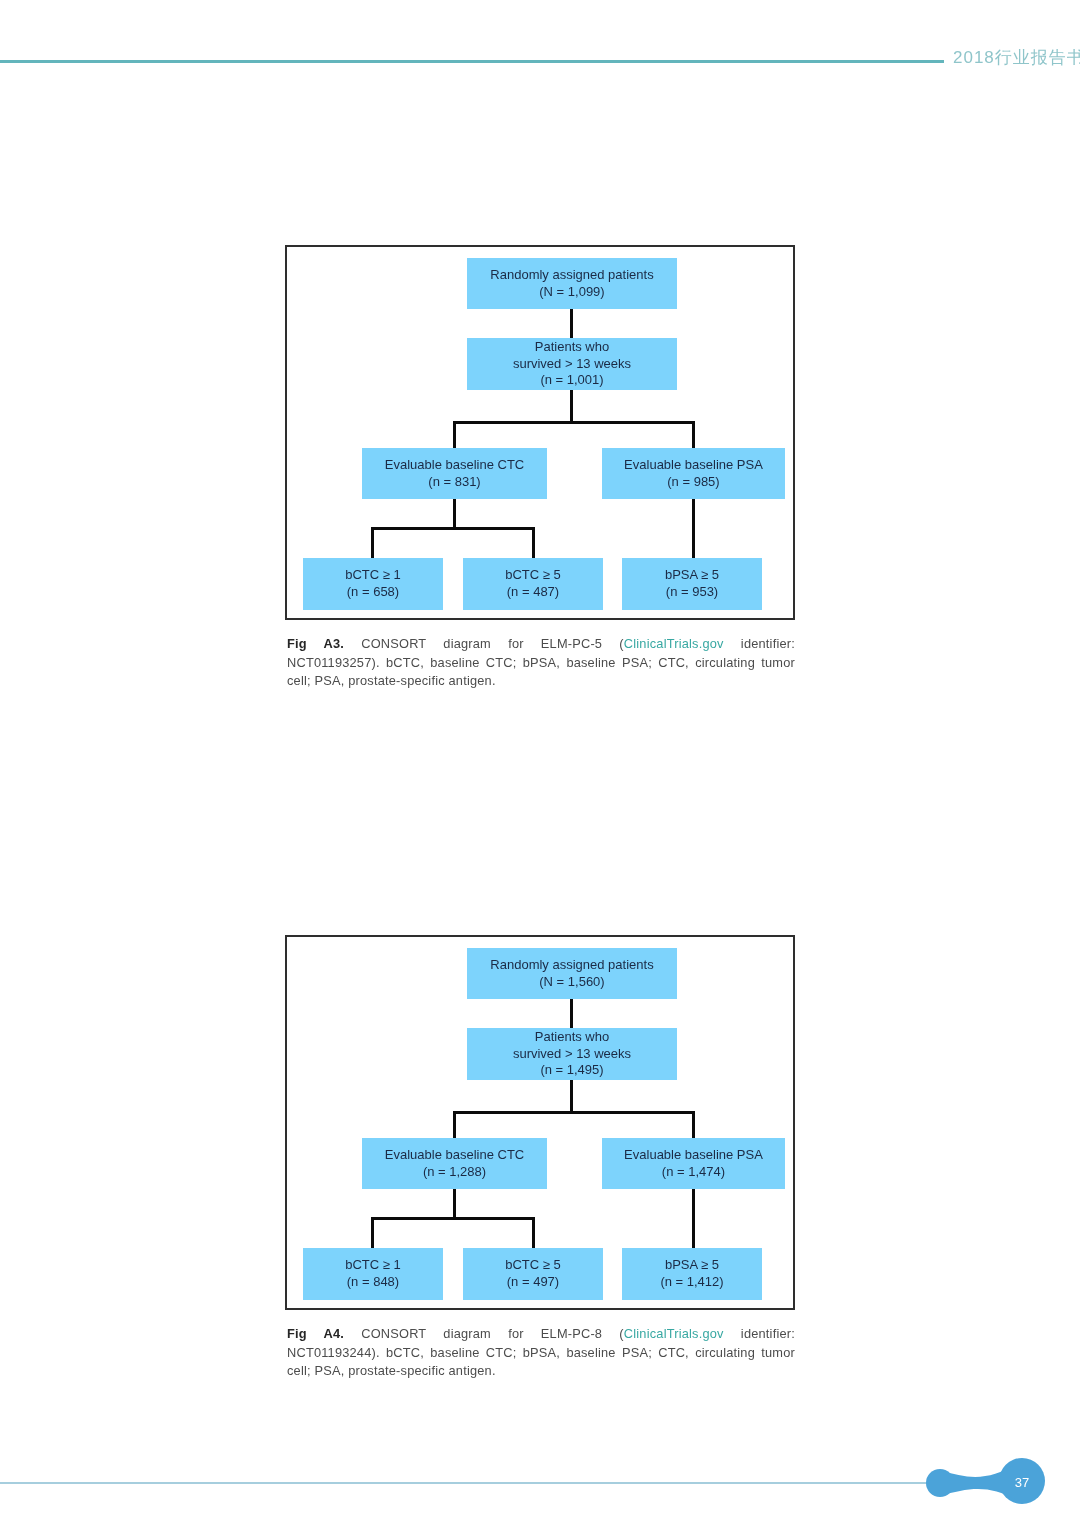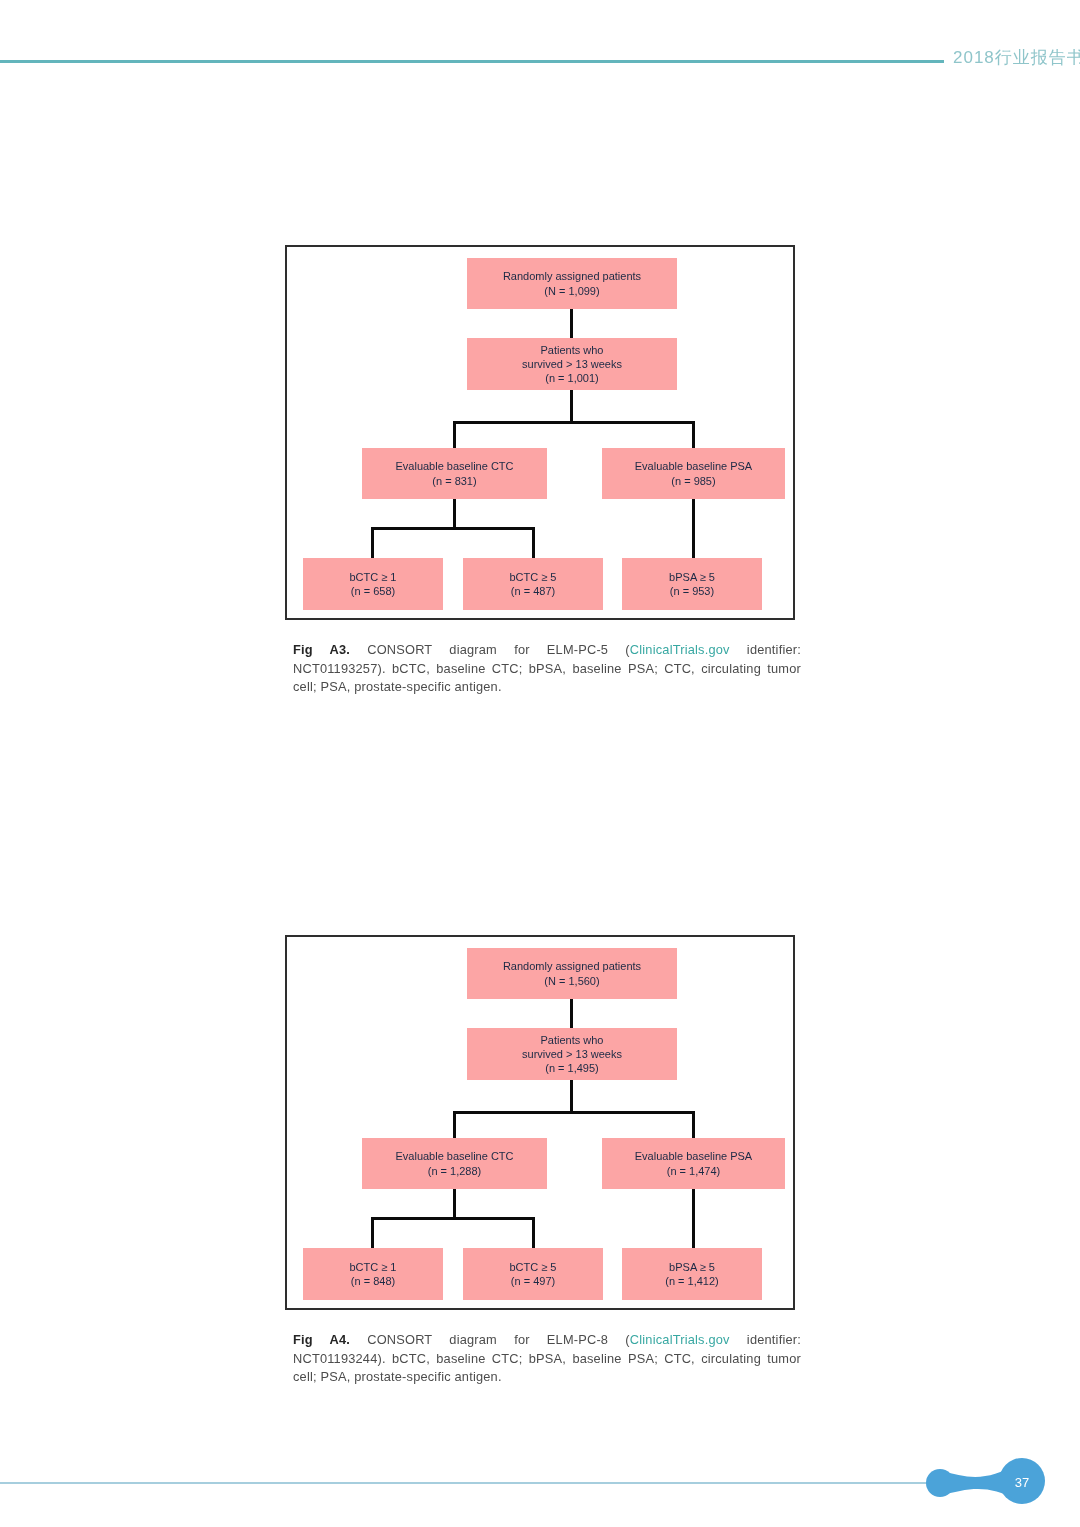--- a/index.html
+++ b/index.html
@@ -7,27 +7,27 @@
     width:1080px;height:1527px;position:relative;background:#ffffff;
     font-family:"Liberation Sans",sans-serif;overflow:hidden;
   }
   .header-rule{position:absolute;left:0;top:60px;width:944px;height:3px;background:#63b5bc;}
   .header-title{position:absolute;left:953px;top:46px;font-size:17px;color:#8fc5ca;letter-spacing:1px;white-space:nowrap;}
   .figure{position:absolute;left:285px;width:510px;}
   .fig-a3{top:245px;}
   .fig-a4{top:935px;}
   .frame{position:absolute;left:0;top:0;width:510px;height:375px;border:2px solid #2e2e2e;background:#ffffff;box-sizing:border-box;}
   .node{
-    position:absolute;background:#fca5a5;color:#1b2a45;
-    font-size:11px;line-height:1.28;display:flex;align-items:center;justify-content:center;
+    position:absolute;background:#7dd3fc;color:#1b2a45;
+    font-size:13px;line-height:1.28;display:flex;align-items:center;justify-content:center;
     text-align:center;white-space:pre-line;
   }
   .conn{position:absolute;background:#0b0b0b;}
   .caption{
-    position:absolute;left:2px;top:390px;width:508px;margin:6px;
+    position:absolute;left:2px;top:390px;width:508px;margin:0;
     font-size:12.8px;line-height:1.45;color:#4c4c4c;text-align:justify;letter-spacing:0.2px;
   }
   .caption .lbl{font-weight:bold;color:#262626;}
   .caption .lnk{color:#38a8a2;text-decoration:none;cursor:pointer;}
   .footer-rule{position:absolute;left:0;top:1482px;width:926px;height:2px;background:#a6cede;}
   .badge{position:absolute;left:918px;top:1450px;width:140px;height:64px;}
   .badge text{font-family:"Liberation Sans",sans-serif;font-size:13px;fill:#ffffff;}
 </style>
 </head>
 <body>

